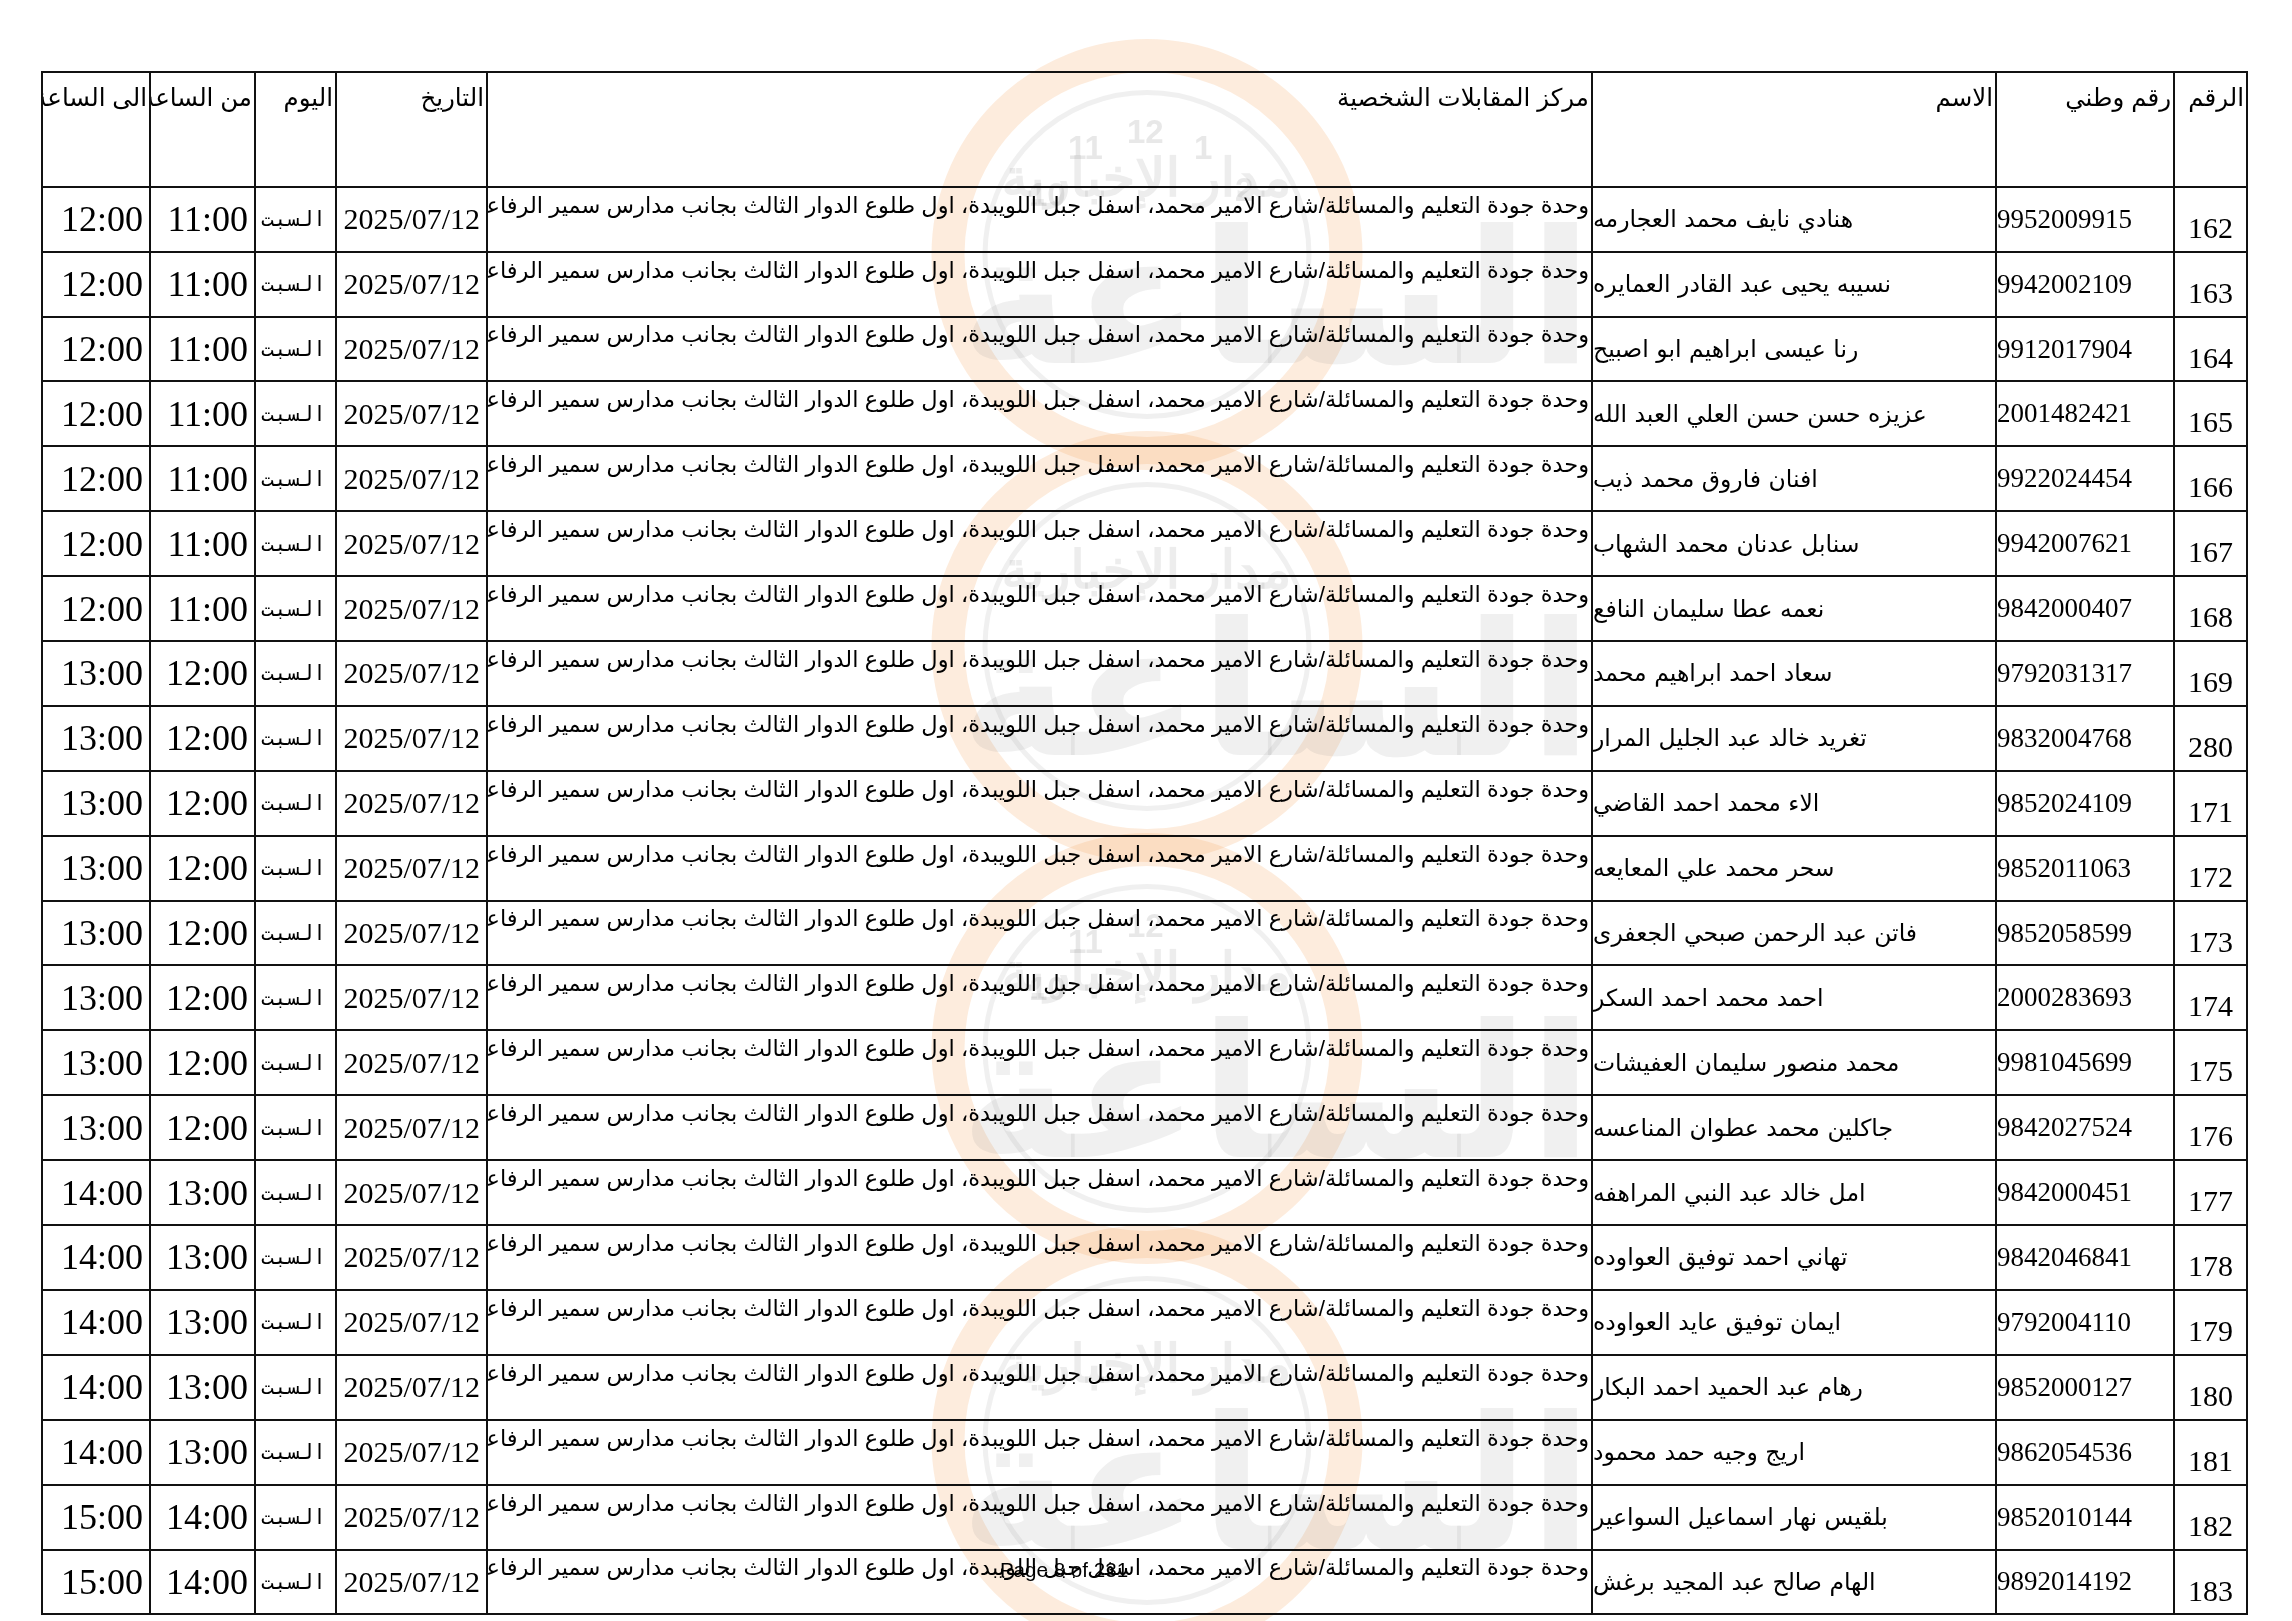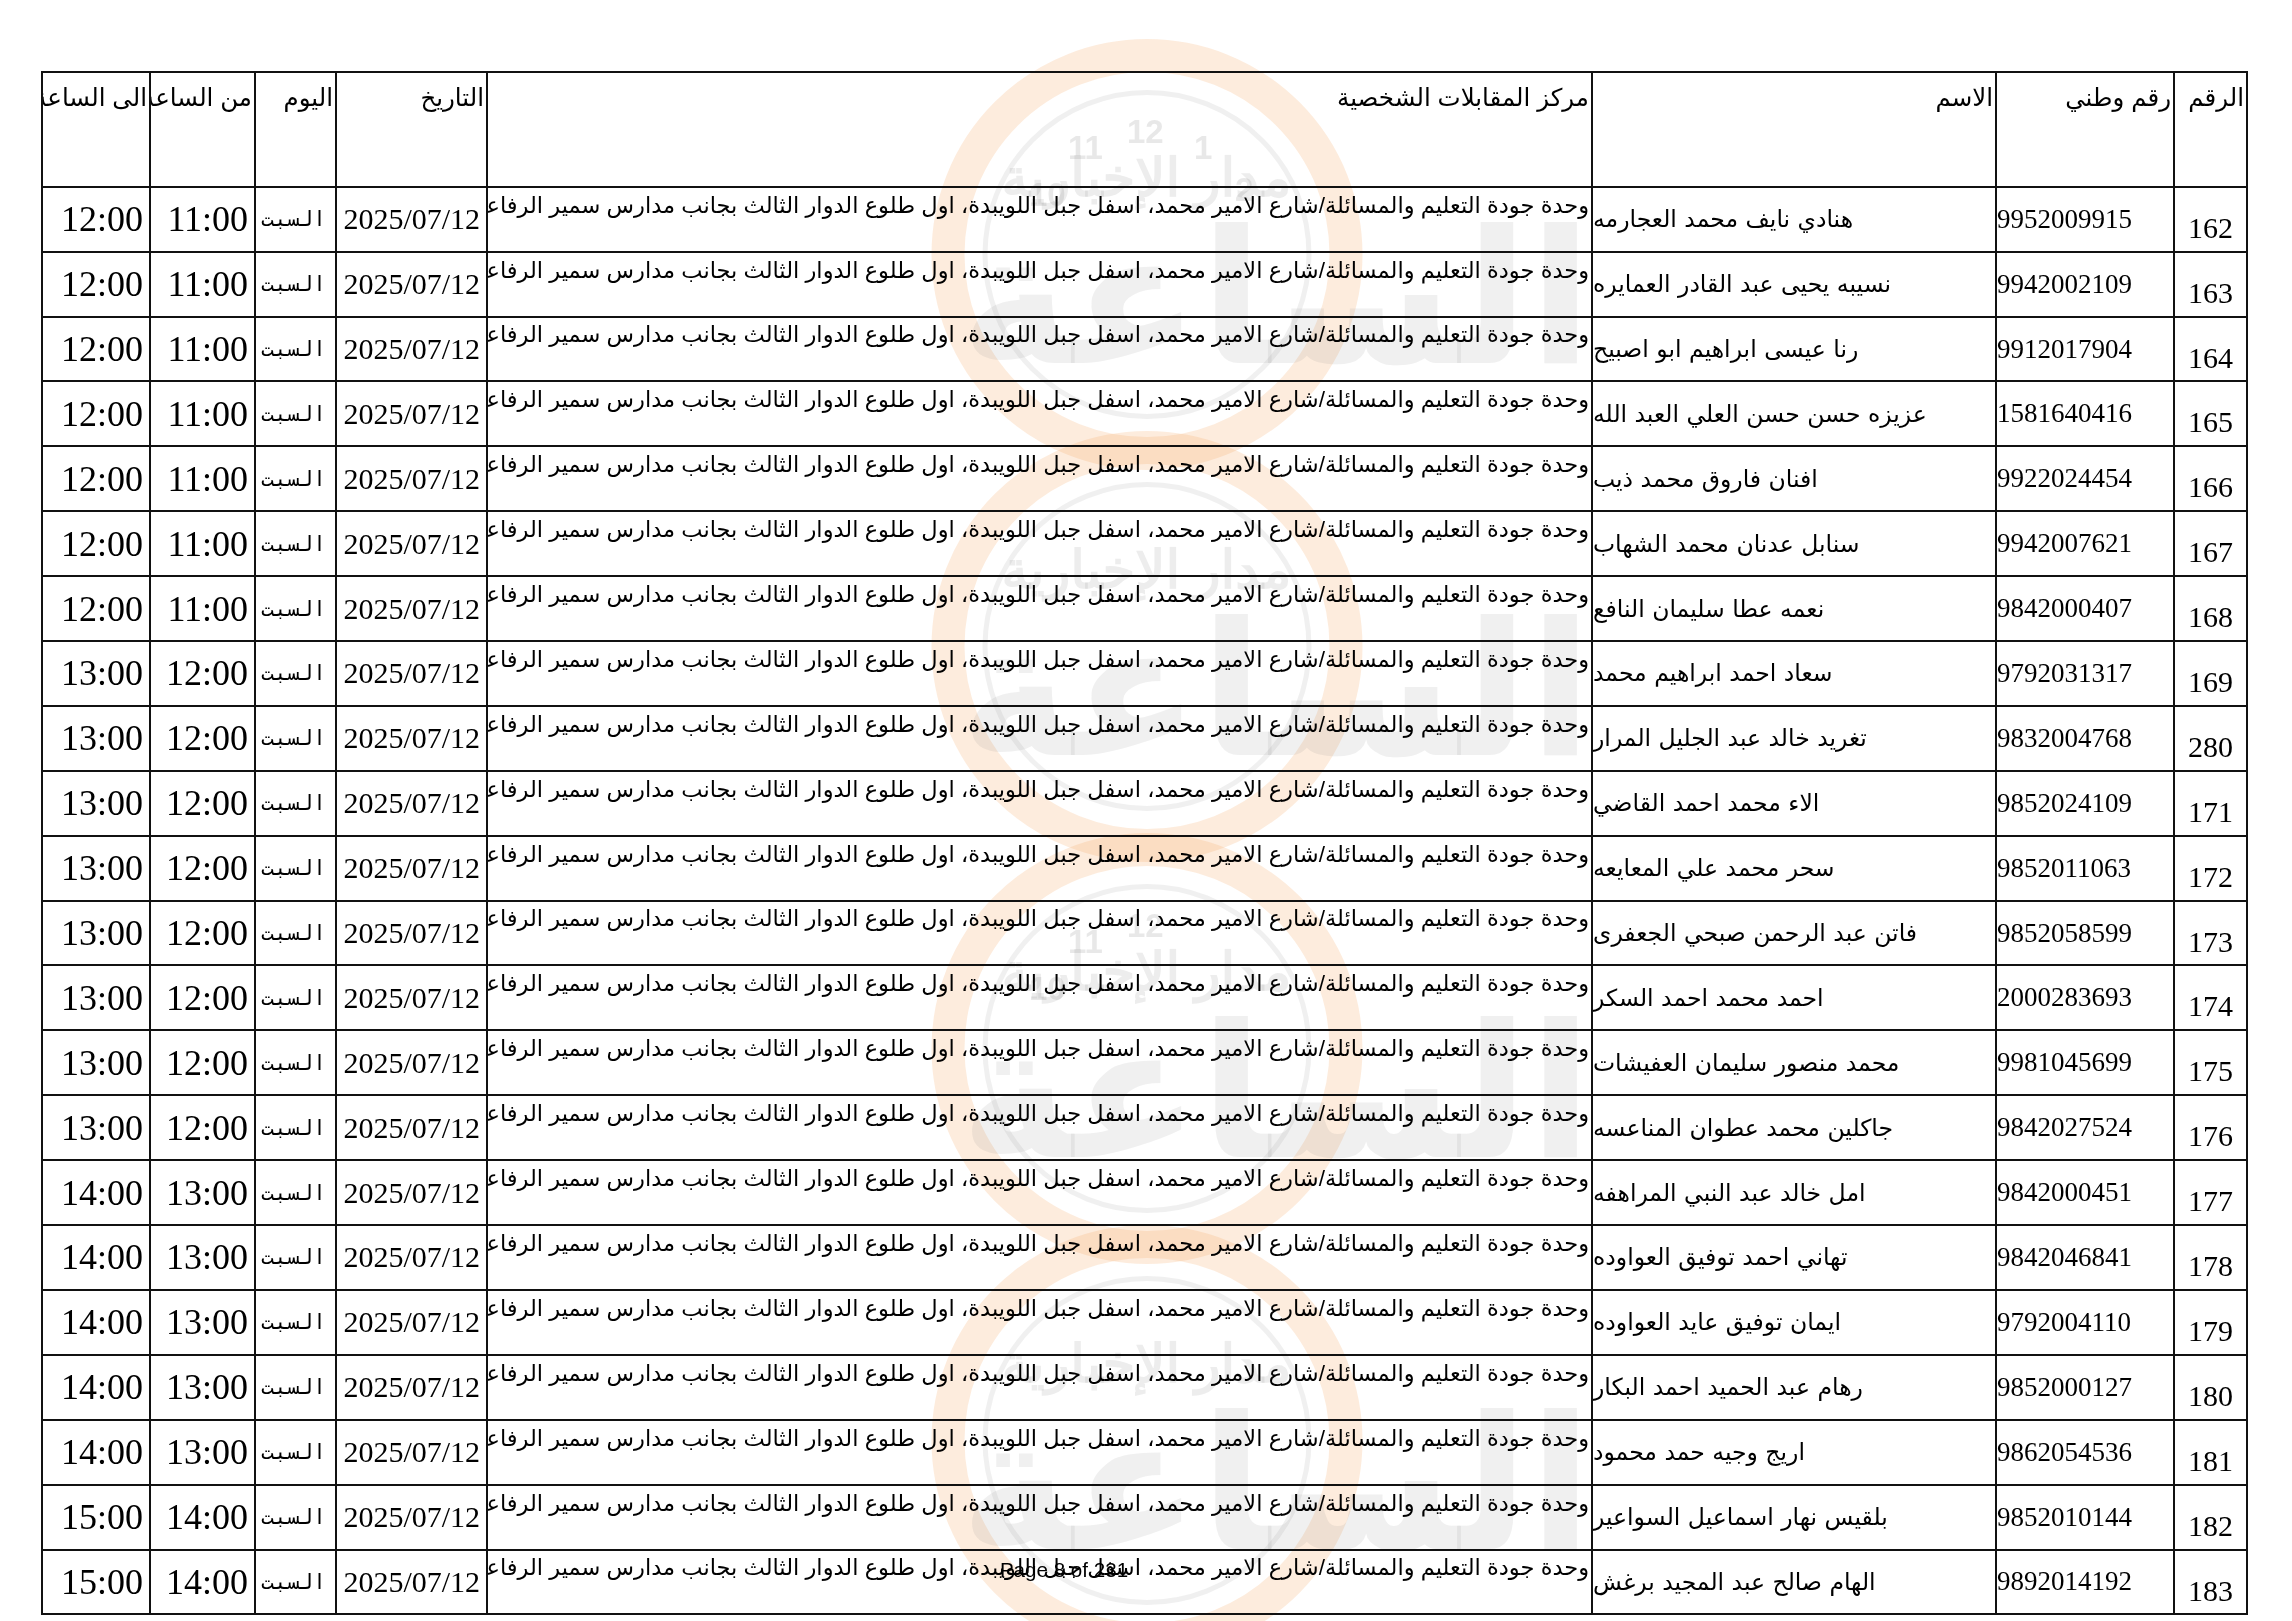--- a/index.html
+++ b/index.html
@@ -146,21 +146,21 @@
     <td class="c-name">رنا عيسى ابراهيم ابو اصبيح</td>
     <td class="c-center">وحدة جودة التعليم والمسائلة/شارع الامير محمد، اسفل جبل اللويبدة، اول طلوع الدوار الثالث بجانب مدارس سمير الرفاعي</td>
     <td class="c-date">2025/07/12</td>
     <td class="c-day">السبت</td>
     <td class="c-time">11:00</td>
     <td class="c-time">12:00</td>
   </tr>
 
   <tr>
     <td class="c-num">165</td>
-    <td class="c-id">1581640416</td>
+    <td class="c-id">2001482421</td>
     <td class="c-name">عزيزه حسن حسن العلي العبد الله</td>
     <td class="c-center">وحدة جودة التعليم والمسائلة/شارع الامير محمد، اسفل جبل اللويبدة، اول طلوع الدوار الثالث بجانب مدارس سمير الرفاعي</td>
     <td class="c-date">2025/07/12</td>
     <td class="c-day">السبت</td>
     <td class="c-time">11:00</td>
     <td class="c-time">12:00</td>
   </tr>
 
   <tr>
     <td class="c-num">166</td>

